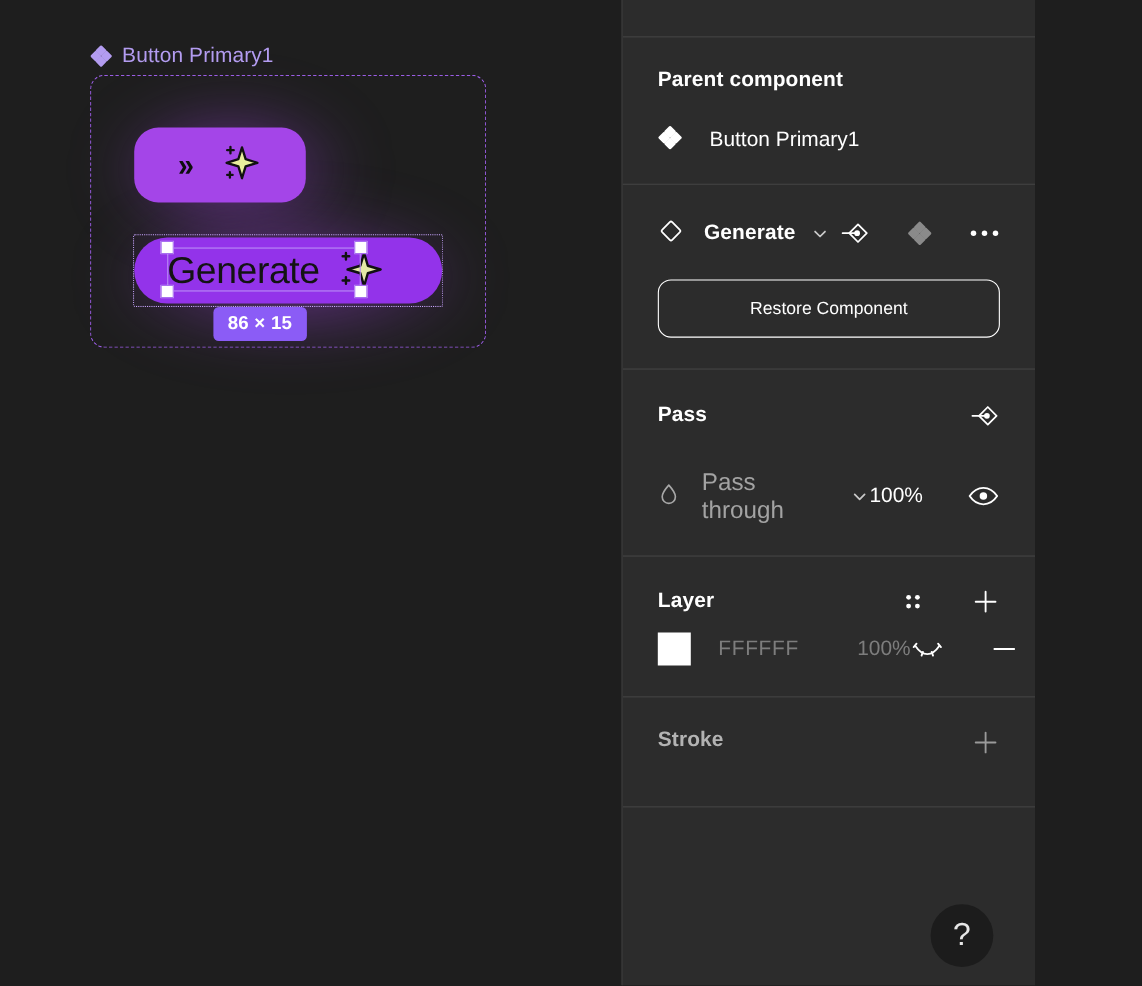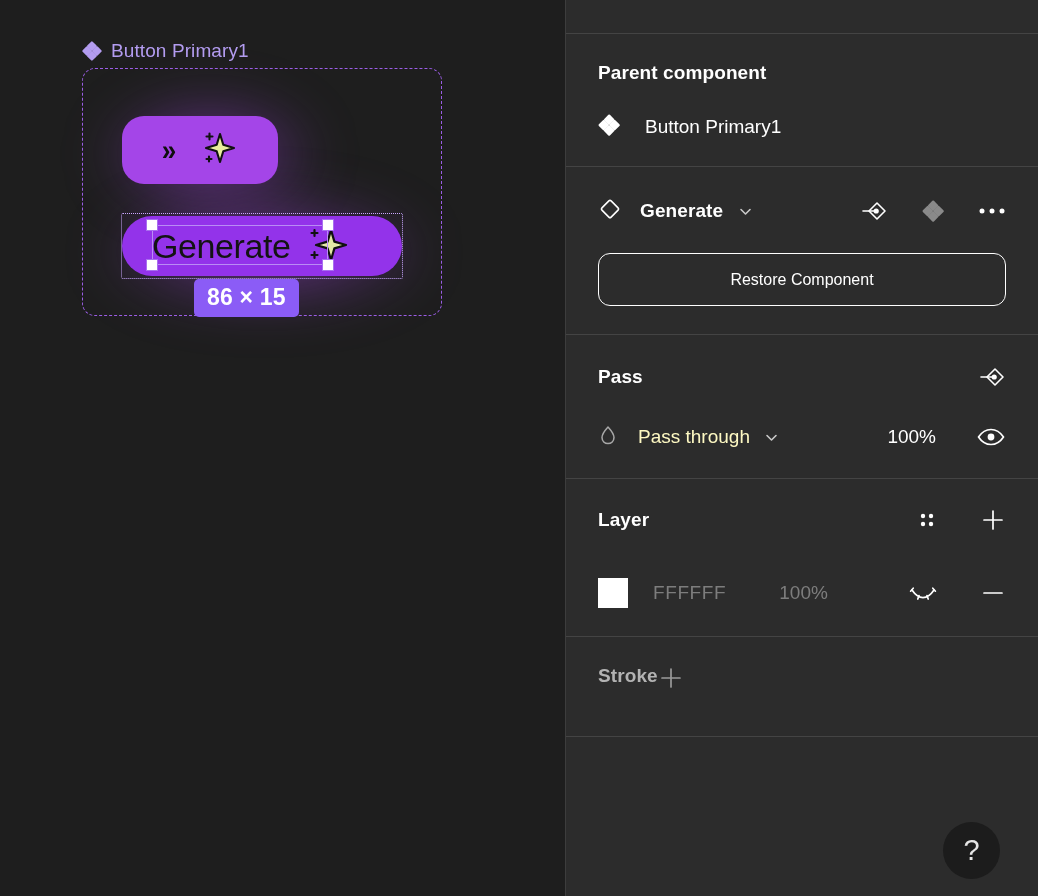--- a/index.html
+++ b/index.html
@@ -111,31 +111,31 @@
   .h-tl { left: 146px;  top: 219px; }
   .h-tr { left: 322px;  top: 219px; }
   .h-bl { left: 146px;  top: 259px; }
   .h-br { left: 322px;  top: 259px; }
 
   .size-badge {
     position: absolute;
     left: 194px; top: 279px;
     background: #8b5cf6;
     color: #ffffff;
-    font-size: 23px;
+    font-size: 17px;
     font-weight: bold;
     padding: 5px 13px 6px;
     border-radius: 5px;
     letter-spacing: .2px;
     white-space: nowrap;
   }
 
   
   .panel {
-    width: 473px; height: 896px;
+    width: 376px; height: 896px;
     background: #2c2c2c;
     border-left: 1px solid #3d3d3d;
     flex: none;
     position: relative;
     overflow: hidden;
   }
   .sec { border-bottom: 1px solid #444444; padding: 0 32px; }
   .sec-top-strip { height: 34px; border-bottom: 1px solid #444444; }
 
   .sec-parent { padding-top: 28px; padding-bottom: 26px; }
@@ -171,34 +171,34 @@
     font-size: 16px;
     font-family: "Liberation Sans", sans-serif;
     cursor: pointer;
     display: flex; align-items: center; justify-content: center;
   }
 
   .sec-layoutgrid { height: 97px; display: flex; align-items: center; justify-content: space-between; }
   .sec-layer { padding-top: 28px; padding-bottom: 28px; }
   .layer-head { display: flex; align-items: center; justify-content: space-between; }
   .layer-row { margin-top: 33px; display: flex; align-items: center; }
-  .blend-name { font-size: 19px; color: #fef9c3; margin-left: 20px; }
+  .blend-name { font-size: 22px; color: #a3a3a3; margin-left: 20px; }
   .blend-caret { margin-left: 13px; display: flex; }
   .layer-opacity { font-size: 19px; color: #ffffff; margin-left: auto; margin-right: 40px; }
 
   .sec-fill { padding-top: 28px; padding-bottom: 28px; }
   .fill-head { display: flex; align-items: center; justify-content: space-between; }
   .fill-head-icons { display: flex; align-items: center; gap: 42px; }
-  .fill-row { margin-top: 45px; display: flex; align-items: center; }
+  .fill-row { margin-top: 15px; display: flex; align-items: center; }
   .swatch { width: 30px; height: 30px; background: #ffffff; flex: none; }
   .fill-hex { font-size: 19px; color: #7d7d7d; margin-left: 25px; letter-spacing: .6px; }
   .fill-op { font-size: 19px; color: #7d7d7d; margin-left: 53px; }
   .fill-row-icons { display: flex; align-items: center; gap: 42px; margin-left: auto; }
 
-  .sec-stroke { padding-top: 28px; height: 100px; display: flex; align-items: flex-start; }
+  .sec-stroke { padding-top: 28px; height: 100px; display: flex; align-items: flex-start; justify-content: space-between; }
 
   .icon-btn { background: none; border: none; padding: 0; cursor: pointer; display: flex; align-items: center; justify-content: center; }
 
   .help-fab {
     position: absolute;
     right: 38px; bottom: 17px;
     width: 57px; height: 57px;
     border-radius: 50%;
     background: #1c1c1c;
     border: none;

